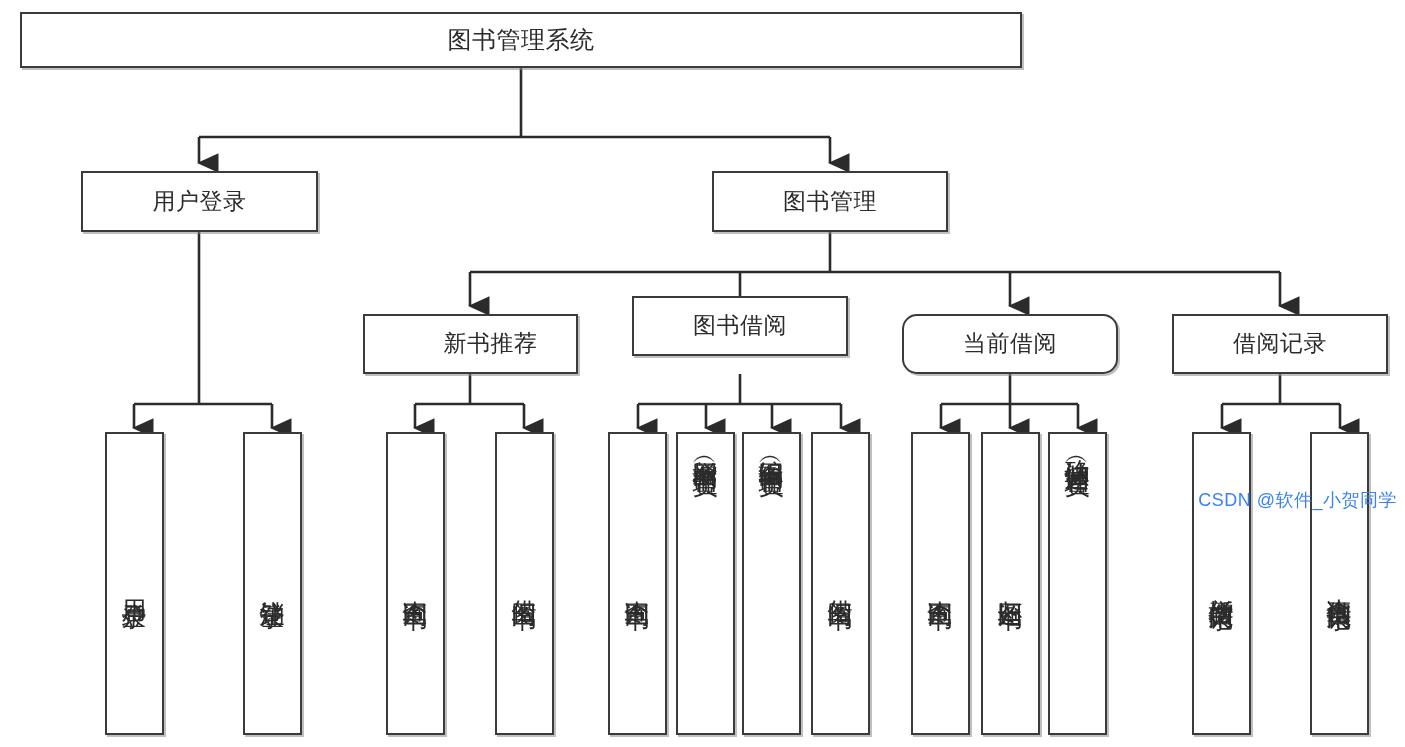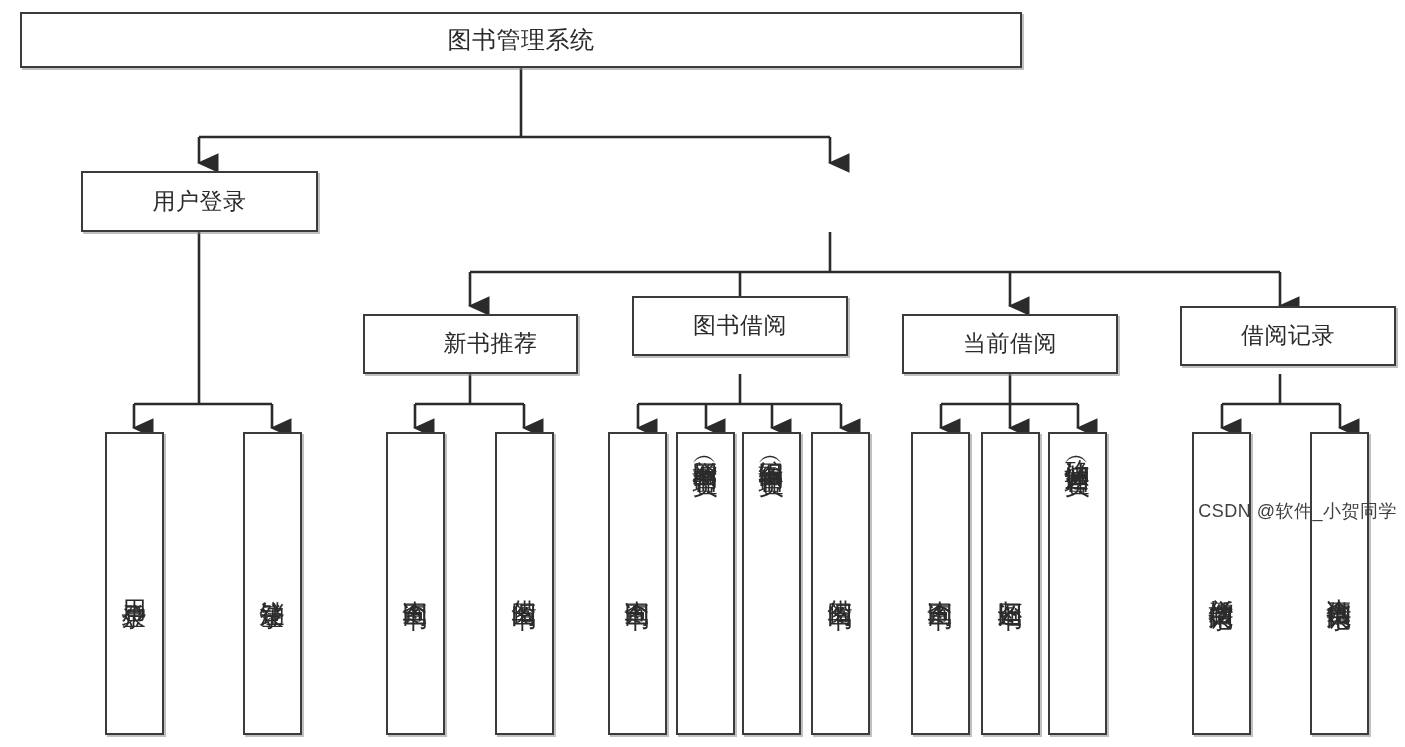--- a/index.html
+++ b/index.html
@@ -49,23 +49,23 @@
     font-size:25px;
     line-height:1.04;
     letter-spacing:2px;
   }
   .node.vert.centered{align-items:center;padding-top:0;}
 
   
   #watermark{
     position:absolute;
     right:8px;
-    bottom:6px;
+    bottom:17px;
     font-size:18px;
-    color:#404040;
+    color:#3b82f6;
     white-space:nowrap;
     letter-spacing:.5px;
   }
 </style>
 </head>
 <body>
 
 <div id="canvas">
 
   <svg id="wires" viewBox="0 0 1405 747" xmlns="http://www.w3.org/2000/svg">
@@ -120,34 +120,37 @@
   </svg>
 
   <div class="node horiz" id="n-root" style="left:20px;top:12px;width:1002px;height:56px;">
     <span class="label">图书管理系统</span>
   </div>
 
   <div class="node horiz" style="left:81px;top:171px;width:237px;height:61px;">
     <span class="label">用户登录</span>
   </div>
 
+  <div class="node horiz" style="left:712px;top:171px;width:236px;height:61px;">
+    <span class="label">图书管理</span>
+  </div>
 
   <div class="node horiz" style="left:363px;top:314px;width:215px;height:60px;padding-left:40px;">
     <span class="label">新书推荐</span>
   </div>
 
   <div class="node horiz" style="left:632px;top:296px;width:216px;height:60px;">
     <span class="label">图书借阅</span>
   </div>
 
-  <div class="node horiz" style="left:902px;top:314px;width:216px;height:60px;">
+  <div class="node horiz" style="left:902px;top:314px;width:216px;height:60px;border-radius:15px;">
     <span class="label">当前借阅</span>
   </div>
 
-  <div class="node horiz" style="left:1172px;top:306px;width:216px;height:60px;margin-left:8px;">
+  <div class="node horiz" style="left:1172px;top:314px;width:216px;height:60px;">
     <span class="label">借阅记录</span>
   </div>
 
   <div class="node vert centered" style="left:105px;top:432px;width:59px;height:303px;">
     <span class="label">用户登录</span>
   </div>
 
   <div class="node vert centered" style="left:243px;top:432px;width:59px;height:303px;">
     <span class="label">注销登录</span>
   </div>

